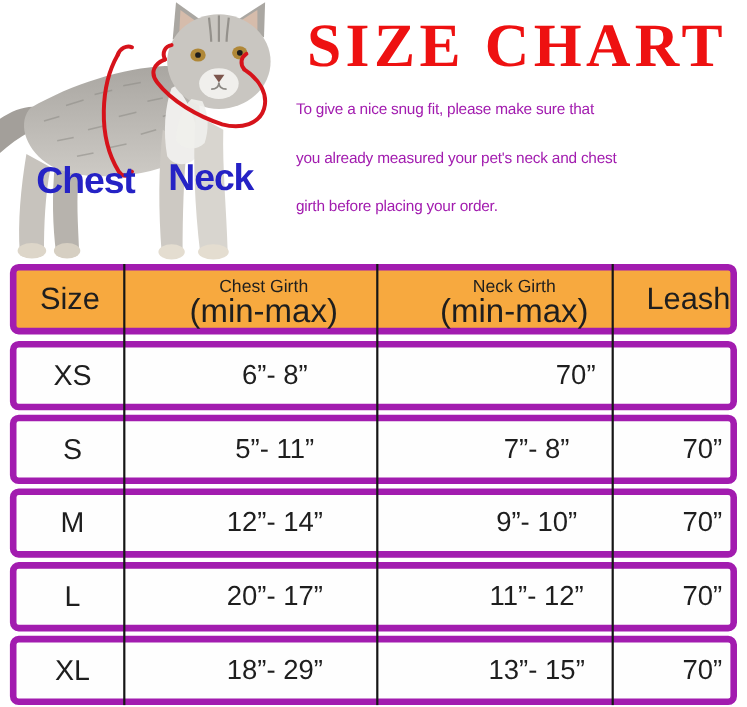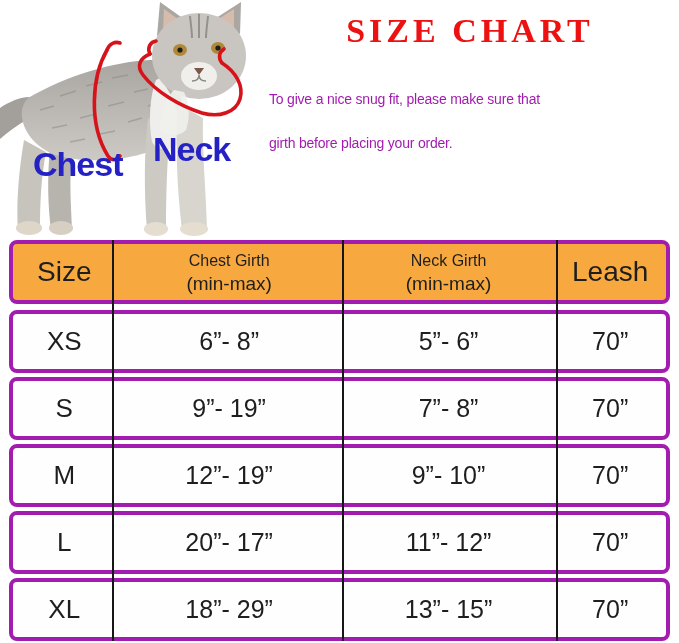--- a/index.html
+++ b/index.html
@@ -20,29 +20,29 @@
   .measure-label {
     position: absolute;
     color: #2522C5;
     font-weight: 700;
     font-size: 34px;
     letter-spacing: -1px;
     line-height: 1;
     white-space: nowrap;
   }
   .measure-label.chest { left: 33px; top: 147px; }
-  .measure-label.neck  { left: 153px; top: 132px; }
+  .measure-label.neck  { left: 153px; top: 145px; }
 
   .page-title {
     position: absolute;
     left: 268px; top: 12px; width: 404px;
     text-align: center;
     font-family: "Liberation Serif", "DejaVu Serif", serif;
     font-weight: 700;
-    font-size: 34px;
+    font-size: 56px;
     letter-spacing: 4px;
     color: #EE1111;
     line-height: 1.1;
     white-space: nowrap;
   }
 
   .intro {
     position: absolute;
     left: 269px; top: 77px;
     font-size: 14px;
@@ -54,24 +54,25 @@
 
   
   .size-table {
     position: absolute;
     left: 9px; right: 9px; top: 240px;
     height: 401px;
   }
   .t-row {
     display: flex;
     height: 63px;
-    border: 4px solid #a21caf;
+    border: 6px solid #a21caf;
     border-radius: 8px;
     margin-bottom: 4px;
     background: #fefefe;
+    gap: 20px;
   }
   .t-row.header {
     height: 64px;
     background: #F7A93F;
     margin-bottom: 6px;
   }
   .t-row:last-child { margin-bottom: 0; }
 
   .cell {
     display: flex;
@@ -82,21 +83,21 @@
     color: #1e1e1e;
     font-size: 25px;
   }
   .c1 { width: 15.7%; }
   .c2 { width: 34.8%; }
   .c3 { width: 32.4%; }
   .c4 { flex: 1; border-radius: 29px; }
 
   .t-row.header .cell { font-size: 28px; }
   .hdr-main { font-size: 16px; line-height: 24px; }
-  .hdr-sub  { font-size: 19px; line-height: 22px; }
+  .hdr-sub  { font-size: 30px; line-height: 22px; }
   .size-cell { font-size: 26px; }
 
   .vline {
     position: absolute;
     top: 0; bottom: 0;
     width: 2px;
     background: #161616;
   }
   .vline.v1 { left: calc(15.7% - 1px); }
   .vline.v2 { left: calc(50.5% - 1px); }
@@ -163,20 +164,21 @@
       </g>
     </svg>
     <div class="measure-label chest">Chest</div>
     <div class="measure-label neck">Neck</div>
   </div>
 
   <div class="page-title">SIZE CHART</div>
 
   <div class="intro">
     <div>To give a nice snug fit, please make sure that</div>
+    <div>you already measured your pet's neck and chest</div>
     <div>girth before placing your order.</div>
   </div>
 </div>
 
 <div class="size-table">
 
   <div class="t-row header">
     <div class="cell c1">Size</div>
     <div class="cell c2">
       <div class="hdr-main">Chest Girth</div>
@@ -185,34 +187,33 @@
     <div class="cell c3">
       <div class="hdr-main">Neck Girth</div>
       <div class="hdr-sub">(min-max)</div>
     </div>
     <div class="cell c4">Leash</div>
   </div>
 
   <div class="t-row">
     <div class="cell c1 size-cell">XS</div>
     <div class="cell c2">6”- 8”</div>
-    <div class="cell c3">5”- 6”</div>
     <div class="cell c4">70”</div>
   </div>
 
   <div class="t-row">
     <div class="cell c1 size-cell">S</div>
-    <div class="cell c2">9”- 19”</div>
+    <div class="cell c2">5”- 11”</div>
     <div class="cell c3">7”- 8”</div>
     <div class="cell c4">70”</div>
   </div>
 
   <div class="t-row">
     <div class="cell c1 size-cell">M</div>
-    <div class="cell c2">12”- 19”</div>
+    <div class="cell c2">12”- 14”</div>
     <div class="cell c3">9”- 10”</div>
     <div class="cell c4">70”</div>
   </div>
 
   <div class="t-row">
     <div class="cell c1 size-cell">L</div>
     <div class="cell c2">20”- 17”</div>
     <div class="cell c3">11”- 12”</div>
     <div class="cell c4">70”</div>
   </div>

